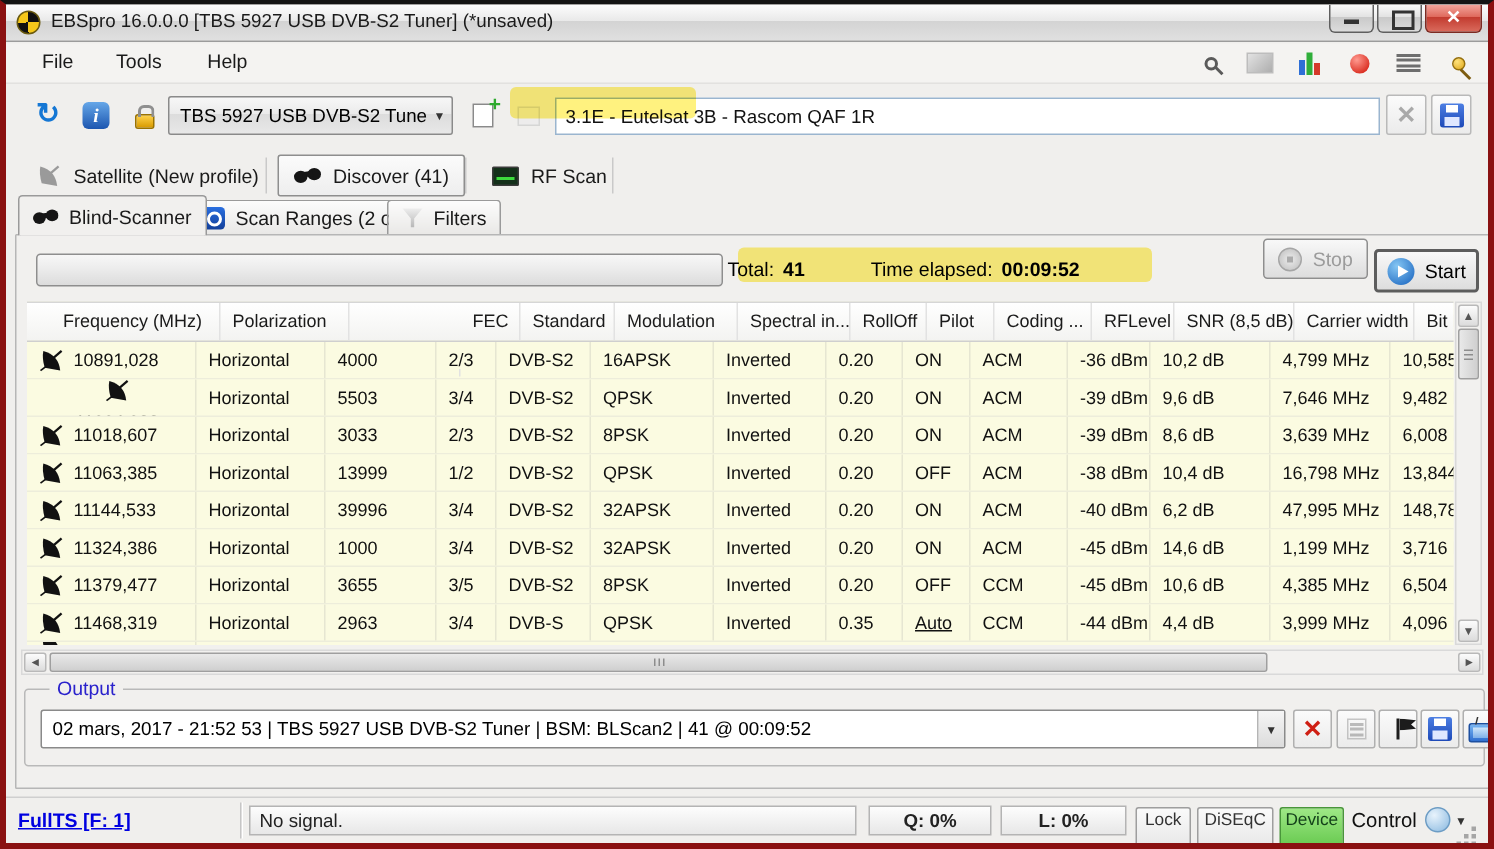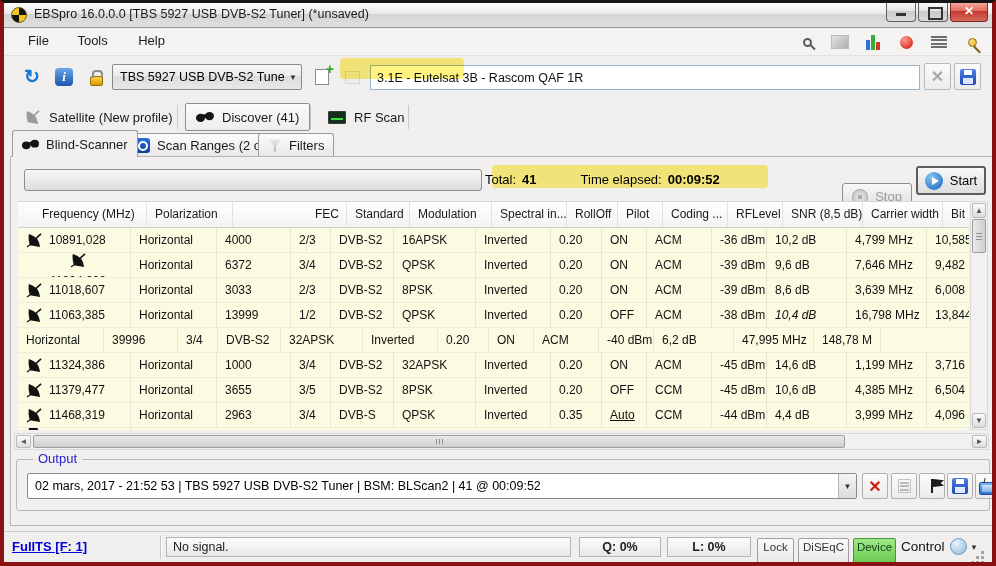--- a/index.html
+++ b/index.html
@@ -75,21 +75,21 @@
   .funnel{width:14px;height:13px;background:linear-gradient(#ededed,#b5b5b5);clip-path:polygon(0 0,100% 0,58% 55%,58% 100%,42% 100%,42% 55%);}
   
   .page{position:absolute;left:6px;top:153px;width:984px;height:370px;border:1px solid #b6b6b6;background:#f1f0ee;border-radius:1px;}
   .progress{position:absolute;left:20px;top:166px;width:458px;height:22px;border:1px solid #8e8e8e;border-radius:3px;
     background:linear-gradient(#f7f7f7,#ececec 45%,#dcdcdc);}
   .totals{position:absolute;left:481px;top:169px;font-size:13px;display:flex;align-items:center;white-space:nowrap;}
   .totals b{margin-left:6px;}
   .totals .sp{display:inline-block;width:44px;}
   .btn{position:absolute;height:27px;border:1px solid #8e8e8e;border-radius:3px;background:linear-gradient(#f8f8f8,#ececec 45%,#dddddd);
     display:flex;align-items:center;justify-content:center;gap:7px;font-size:13px;}
-  .btn.stop{left:838px;top:180px;width:70px;color:#9b9b9b;}
+  .btn.stop{left:838px;top:156px;width:70px;color:#9b9b9b;}
   .btn.start{left:912px;top:163px;width:70px;border:2px solid #5d5d5d;height:29px;color:#000;}
   .stopicon{width:16px;height:16px;border-radius:50%;background:radial-gradient(#ececec,#bdbdbd);border:1px solid #a5a5a5;position:relative;}
   .stopicon::after{content:'';position:absolute;inset:5px;background:#ababab;}
   .playicon{width:18px;height:18px;border-radius:50%;background:radial-gradient(circle at 35% 30%,#85c6f3,#1460bd);position:relative;}
   .playicon::after{content:'';position:absolute;left:7px;top:5px;border-left:7px solid #fff;border-top:4px solid transparent;border-bottom:4px solid transparent;}
   
   .tablewrap{position:absolute;left:14px;top:198px;width:951px;height:229px;overflow:hidden;background:#fbfbe1;border-top:1px solid #d6d6d6;}
   .thead{display:flex;height:26px;background:linear-gradient(#ffffff,#f3f3f1);border-bottom:1px solid #cfcfcf;width:976px;}
   .th{padding:5px 0 0 8px;font-size:12px;color:#1a1a1a;border-right:1px solid #e2e2e2;white-space:nowrap;overflow:hidden;flex:none;}
   .tr{display:flex;height:25px;background:#fbfbe1;border-bottom:1px solid #ededdb;width:976px;}
@@ -323,21 +323,21 @@
             <span class="dish">
               <svg width="17" height="15" viewBox="0 0 18 16">
                 <path fill="#111" d="M3 1 Q14 4 15 15 L4 13 Q2 6 3 1Z"></path>
                 <line x1="9" y1="7" x2="16" y2="1" stroke="#111" stroke-width="1.6"></line>
                 <line x1="1" y1="15" x2="5" y2="12" stroke="#111" stroke-width="1.2"></line>
               </svg>
             </span>
             <span>11004,022</span>
           </div>
           <div class="td" style="width: 86px;">Horizontal</div>
-          <div class="td" style="width: 74px;">6372</div>
+          <div class="td" style="width: 74px;">5503</div>
           <div class="td" style="width: 40px;">3/4</div>
           <div class="td" style="width: 63px;">DVB-S2</div>
           <div class="td" style="width: 82px;">QPSK</div>
           <div class="td" style="width: 75px;">Inverted</div>
           <div class="td" style="width: 51px;">0.20</div>
           <div class="td" style="width: 45px;">ON</div>
           <div class="td" style="width: 65px;">ACM</div>
           <div class="td" style="width: 55px;">-39 dBm</div>
           <div class="td" style="width: 80px;">9,6 dB</div>
           <div class="td" style="width: 80px;">7,646 MHz</div>
@@ -382,25 +382,35 @@
           <div class="td" style="width: 86px;">Horizontal</div>
           <div class="td" style="width: 74px;">13999</div>
           <div class="td" style="width: 40px;">1/2</div>
           <div class="td" style="width: 63px;">DVB-S2</div>
           <div class="td" style="width: 82px;">QPSK</div>
           <div class="td" style="width: 75px;">Inverted</div>
           <div class="td" style="width: 51px;">0.20</div>
           <div class="td" style="width: 45px;">OFF</div>
           <div class="td" style="width: 65px;">ACM</div>
           <div class="td" style="width: 55px;">-38 dBm</div>
-          <div class="td" style="width: 80px; font-style: italic;">10,4 dB</div>
+          <div class="td" style="width: 80px;">10,4 dB</div>
           <div class="td" style="width: 80px;">16,798 MHz</div>
           <div class="td" style="width: 67px;">13,844 M</div>
         </div>
         <div class="tr">
+          <div class="td" style="width: 113px;">
+            <span class="dish">
+              <svg width="17" height="15" viewBox="0 0 18 16">
+                <path fill="#111" d="M3 1 Q14 4 15 15 L4 13 Q2 6 3 1Z"></path>
+                <line x1="9" y1="7" x2="16" y2="1" stroke="#111" stroke-width="1.6"></line>
+                <line x1="1" y1="15" x2="5" y2="12" stroke="#111" stroke-width="1.2"></line>
+              </svg>
+            </span>
+            <span>11144,533</span>
+          </div>
           <div class="td" style="width: 86px;">Horizontal</div>
           <div class="td" style="width: 74px;">39996</div>
           <div class="td" style="width: 40px;">3/4</div>
           <div class="td" style="width: 63px;">DVB-S2</div>
           <div class="td" style="width: 82px;">32APSK</div>
           <div class="td" style="width: 75px;">Inverted</div>
           <div class="td" style="width: 51px;">0.20</div>
           <div class="td" style="width: 45px;">ON</div>
           <div class="td" style="width: 65px;">ACM</div>
           <div class="td" style="width: 55px;">-40 dBm</div>

